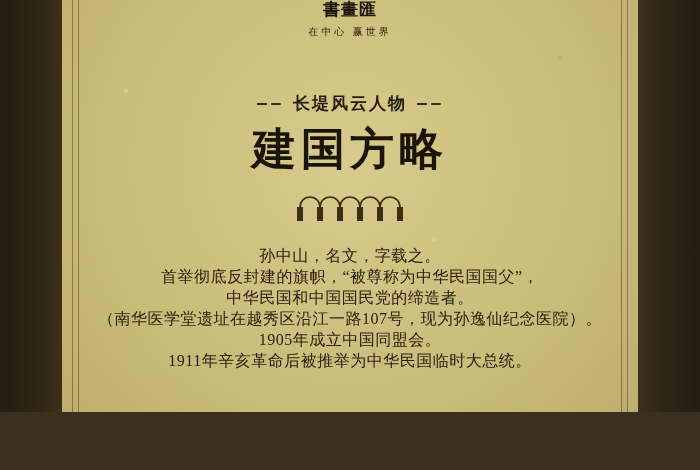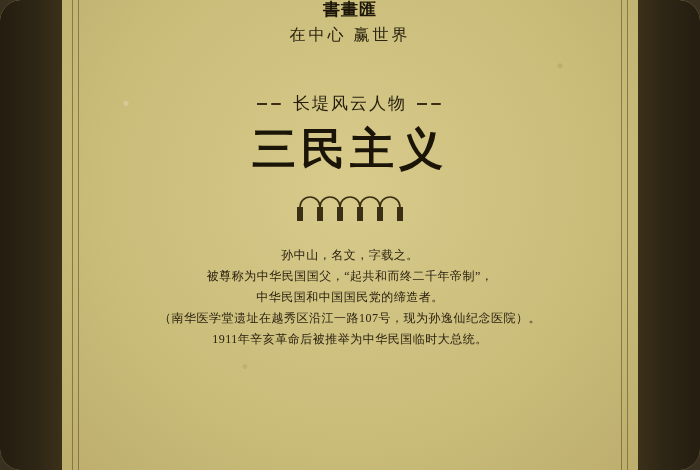--- a/index.html
+++ b/index.html
@@ -10,31 +10,30 @@
     width: 700px;
     height: 470px;
     overflow: hidden;
     font-family: "Liberation Sans", sans-serif;
     background: #3a3020;
   }
 
   .poster {
     position: relative;
     width: 700px;
-    height: 470px;
+    height: 412px;
     box-sizing: border-box;
     background: #cbbd7a;
     background-image:
       radial-gradient(circle at 18% 22%, rgba(255,255,255,0.22) 0 2px, rgba(0,0,0,0) 3px),
       radial-gradient(circle at 62% 58%, rgba(255,255,255,0.18) 0 2px, rgba(0,0,0,0) 3px),
       radial-gradient(circle at 80% 14%, rgba(120,100,50,0.16) 0 2px, rgba(0,0,0,0) 3px),
       radial-gradient(circle at 35% 78%, rgba(120,100,50,0.14) 0 2px, rgba(0,0,0,0) 3px),
       radial-gradient(circle at 50% 40%, rgba(226,214,154,0.55), rgba(197,183,116,0.2) 55%, rgba(150,134,74,0.35) 100%);
     overflow: hidden;
-    border-radius: 21px;
   }
 
   
   .side-band {
     position: absolute;
     top: 0;
     bottom: 0;
     width: 62px;
     background: linear-gradient(90deg, #241d10 0%, #2e2615 60%, #3b3019 100%);
   }
@@ -80,31 +79,31 @@
     line-height: 20px;
     letter-spacing: 1px;
     color: #1d1709;
     font-family: "Liberation Serif", serif;
     font-weight: bold;
     overflow: hidden;
     white-space: nowrap;
   }
   .logo-slogan {
     margin-top: 5px;
-    font-size: 16px;
+    font-size: 10px;
     letter-spacing: 3px;
     color: #2b2411;
     font-family: "Liberation Serif", serif;
   }
 
   .series-line {
     margin-top: 46px;
     font-size: 17px;
     letter-spacing: 2px;
-    font-weight: normal;
+    font-weight: bold;
     color: #241d0c;
     font-family: "Liberation Serif", serif;
     display: flex;
     align-items: center;
     justify-content: center;
     gap: 10px;
   }
   .orn {
     display: inline-block;
     width: 26px;
@@ -135,21 +134,21 @@
   .arch-ornament {
     margin: 14px auto 0;
     width: 120px;
     height: 36px;
     position: relative;
   }
   .arch-ornament svg { display: block; }
 
   .body-text {
     margin-top: 22px;
-    font-size: 12px;
+    font-size: 16px;
     line-height: 21px;
     color: #2a2210;
     font-family: "Liberation Serif", serif;
   }
   .body-text p {
     margin: 0;
     padding: 0;
     letter-spacing: 0.5px;
     white-space: nowrap;
   }
@@ -173,21 +172,21 @@
       <div class="logo-mark">書畫匯</div>
       <div class="logo-slogan">在中心  赢世界</div>
     </div>
 
     <div class="series-line">
       <span class="orn"></span>
       <span>长堤风云人物</span>
       <span class="orn"></span>
     </div>
 
-    <div class="main-title">三民主义</div>
+    <div class="main-title">建国方略</div>
 
     <div class="arch-ornament">
       <svg width="120" height="36" viewBox="0 0 120 36" xmlns="http://www.w3.org/2000/svg">
         <g fill="none" stroke="#3a2f14" stroke-width="1.6">
           <path d="M10 20 A10 10 0 0 1 30 20"></path>
           <path d="M30 20 A10 10 0 0 1 50 20"></path>
           <path d="M50 20 A10 10 0 0 1 70 20"></path>
           <path d="M70 20 A10 10 0 0 1 90 20"></path>
           <path d="M90 20 A10 10 0 0 1 110 20"></path>
         </g>
@@ -197,20 +196,21 @@
           <rect x="47" y="20" width="6" height="14"></rect>
           <rect x="67" y="20" width="6" height="14"></rect>
           <rect x="87" y="20" width="6" height="14"></rect>
           <rect x="107" y="20" width="6" height="14"></rect>
         </g>
       </svg>
     </div>
 
     <div class="body-text">
       <p>孙中山，名文，字载之。</p>
-      <p>被尊称为中华民国国父，“起共和而终二千年帝制”，</p>
+      <p>首举彻底反封建的旗帜，“被尊称为中华民国国父”，</p>
       <p>中华民国和中国国民党的缔造者。</p>
       <p>（南华医学堂遗址在越秀区沿江一路107号，现为孙逸仙纪念医院）。</p>
+      <p>1905年成立中国同盟会。</p>
       <p>1911年辛亥革命后被推举为中华民国临时大总统。</p>
     </div>
 
   </div>
 </div>
 
 </body></html>

